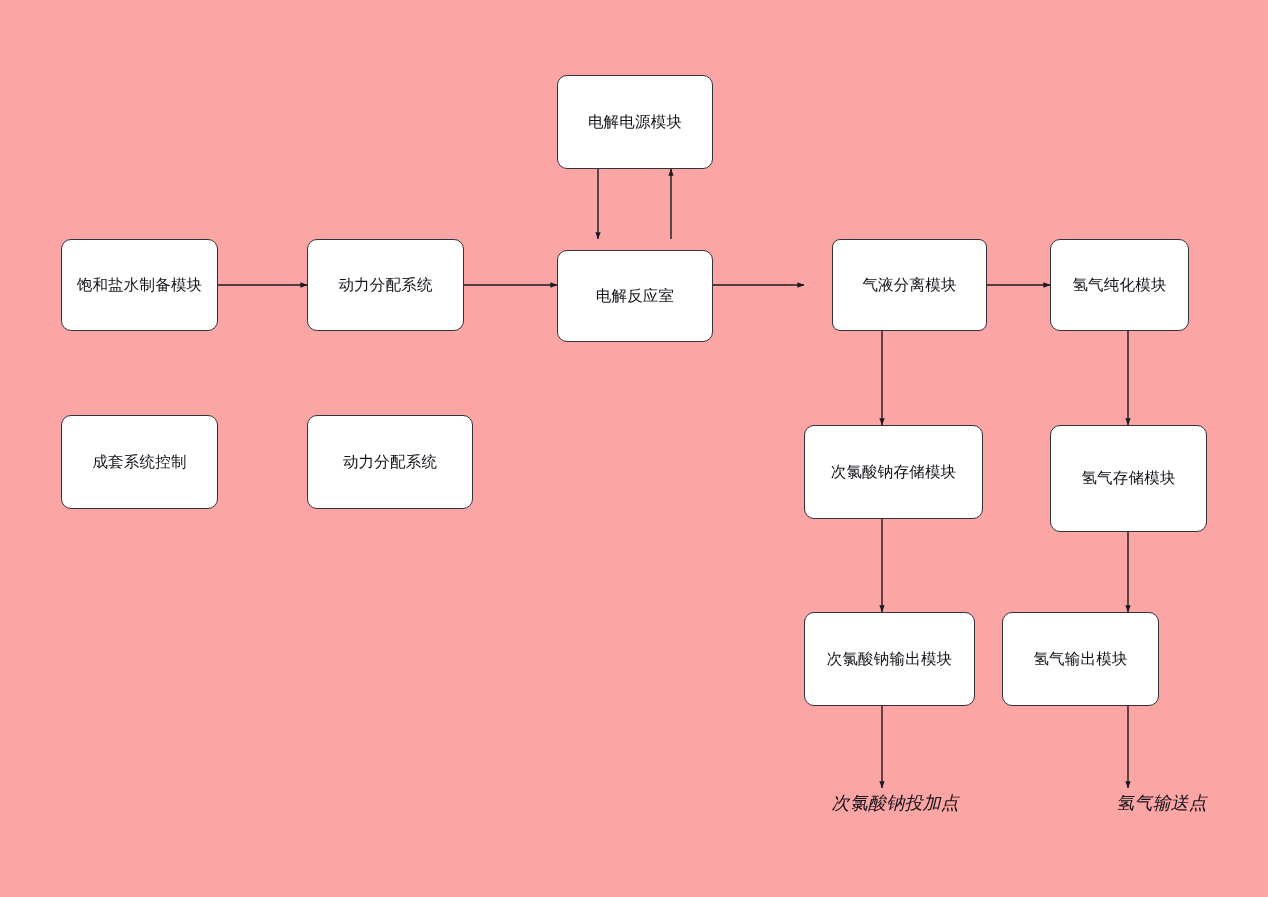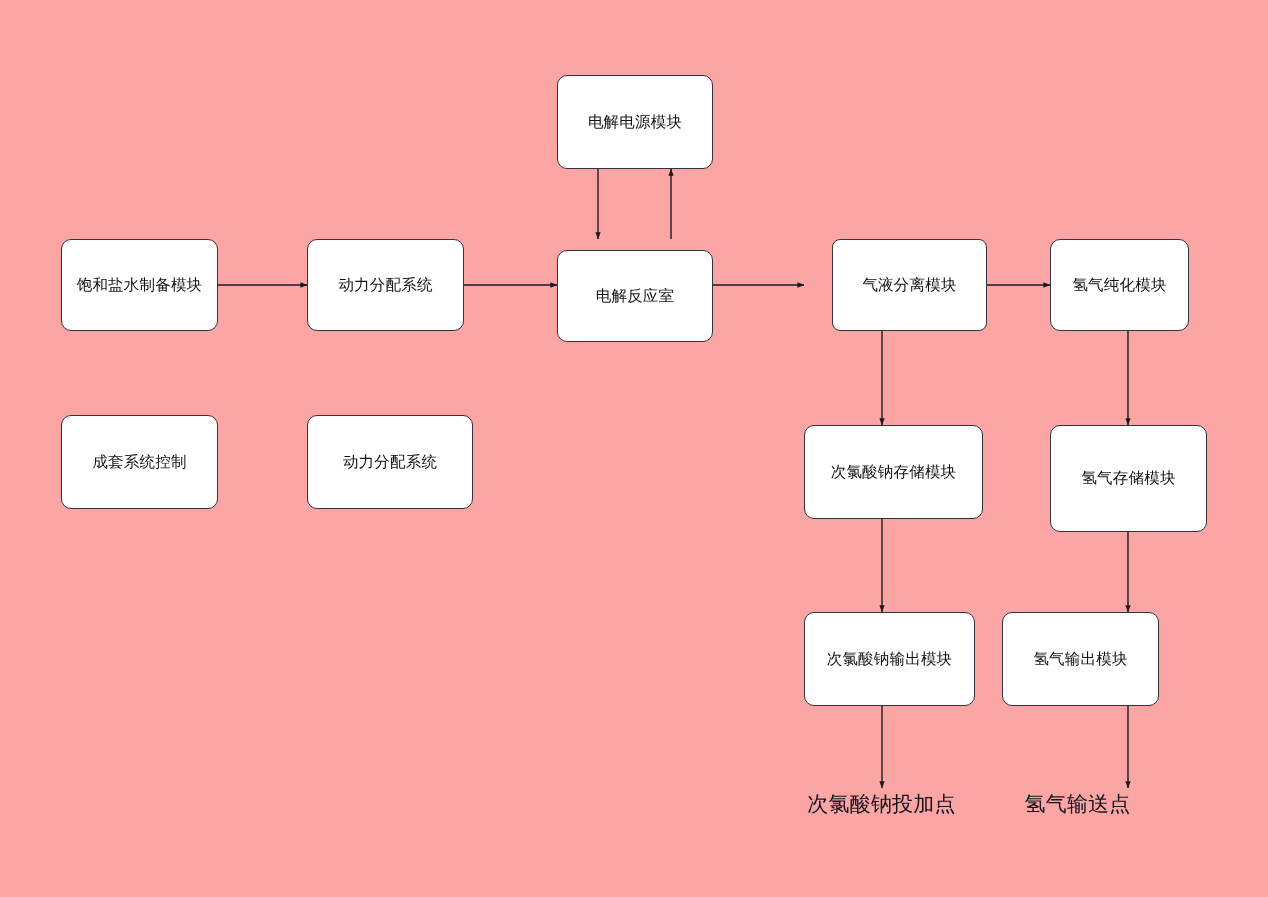--- a/index.html
+++ b/index.html
@@ -31,27 +31,28 @@
     font-size: 15.5px;
     line-height: 1.3;
     letter-spacing: 0.2px;
     padding: 4px 6px;
   }
   .endpoint-label {
     position: absolute;
     box-sizing: border-box;
     display: flex;
     align-items: center;
-    justify-content: center;
+    justify-content: flex-end;
     text-align: center;
     color: #12121a;
-    font-size: 21px;
+    font-size: 18px;
     line-height: 1.3;
     letter-spacing: 0.2px;
     white-space: nowrap;
+    font-style: italic;
   }
   #edge-layer {
     position: absolute;
     left: 0;
     top: 0;
     width: 1268px;
     height: 897px;
     pointer-events: none;
   }
 </style>
@@ -111,17 +112,17 @@
       </div>
       <div class="node" style="left: 804px; top: 612px; width: 171px; height: 94px; border-color: rgb(50, 50, 60); color: rgb(18, 18, 26);">
         <span>次氯酸钠输出模块</span>
       </div>
       <div class="node" style="left: 990px; top: 612px; width: 157px; height: 94px; border-color: rgb(50, 50, 60); color: rgb(18, 18, 26); margin-left: 12px;">
         <span>氢气输出模块</span>
       </div>
       <div class="endpoint-label" style="left: 804px; top: 790px; width: 155px; height: 28px; color: rgb(18, 18, 26);">
         <span>次氯酸钠投加点</span>
       </div>
-      <div class="endpoint-label" style="left: 999px; top: 790px; width: 157px; height: 28px; color: rgb(18, 18, 26);">
+      <div class="endpoint-label" style="left: 1050px; top: 790px; width: 157px; height: 28px; color: rgb(18, 18, 26);">
         <span>氢气输送点</span>
       </div>
     </div>
 </div>
 
 </body></html>

